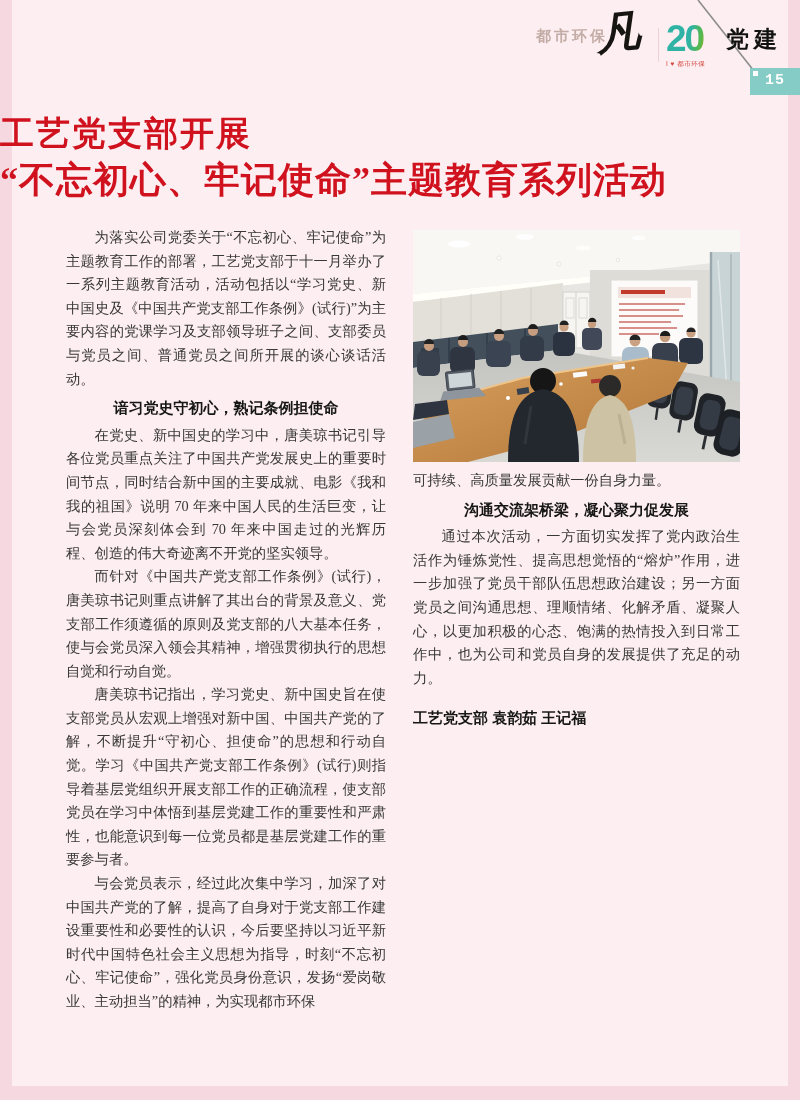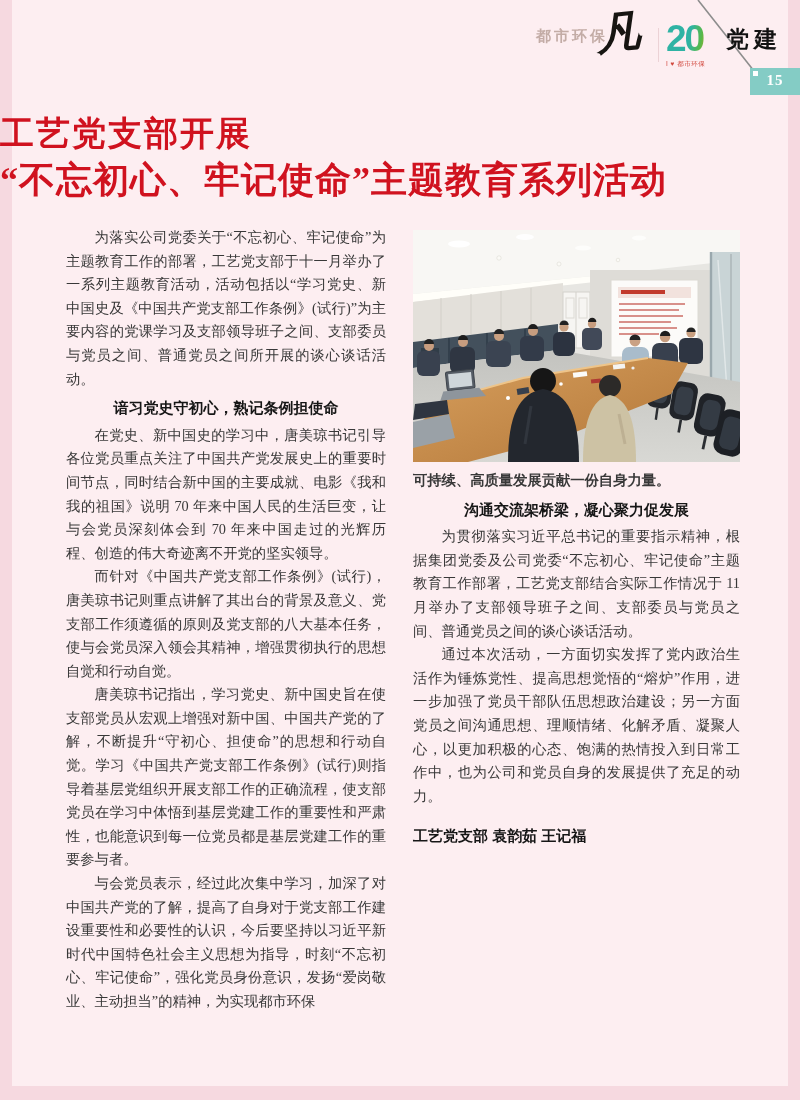--- a/index.html
+++ b/index.html
@@ -17,32 +17,32 @@
   .anniv-num{font-family:"Liberation Sans",sans-serif;font-size:37px;font-weight:800;line-height:1;
     background:linear-gradient(100deg,#2fb3a4 0%,#2fb3a4 40%,#57b948 58%,#f09a1e 76%,#2f7fc2 95%);
     -webkit-background-clip:text;background-clip:text;color:transparent;letter-spacing:-2px;}
   .anniv-caption{margin-top:3px;font-family:"Liberation Sans",sans-serif;font-size:6.5px;color:#d2493f;letter-spacing:.5px;}
   .section-label{position:absolute;left:726px;top:24px;font-family:"Liberation Sans",sans-serif;
     font-size:23px;font-weight:700;color:#111;letter-spacing:5px;}
   .diag-line{position:absolute;left:688px;top:0;width:74px;height:76px;pointer-events:none;}
   .page-tab{position:absolute;right:0;top:68px;width:50px;height:27px;background:#84ccc5;}
   .page-tab .corner{position:absolute;left:3px;top:3px;width:5px;height:5px;background:#ffffff;}
   .page-tab .num{position:absolute;left:0;right:0;top:4px;text-align:center;color:#fff;
-    font-family:Liberation Serif, serif;font-size:15px;font-weight:700;letter-spacing:1px;}
+    font-family:Liberation Mono, monospace;font-size:15px;font-weight:700;letter-spacing:1px;}
 
   
   .title{position:absolute;left:0;right:0;top:112px;text-align:left;color:#d0121f;
     font-weight:900;font-family:"Liberation Serif",serif;}
   .title .l1{font-size:34px;line-height:1.3;letter-spacing:2px;}
   .title .l2{font-size:36px;line-height:1.35;letter-spacing:1px;}
 
   
   .col{position:absolute;font-size:14.3px;line-height:23.6px;color:#383838;text-align:justify;}
   .col p{margin:0;text-indent:2em;}
-  .col p.noindent{text-indent:0;font-weight:bold;}
+  .col p.noindent{text-indent:0;}
   .col-left{left:66px;top:226px;width:320px;}
   .col-right{left:413px;top:230px;width:327px;}
   .subhead{font-family:"Liberation Sans",sans-serif;font-weight:700;color:#161616;
     text-align:center;font-size:15px;margin:5px 0 4px;}
   .byline{font-family:"Liberation Sans",sans-serif;font-weight:700;color:#161616;
     text-align:left;font-size:15px;margin-top:16px;padding-right:6px;}
 
   .photo-wrap{width:327px;height:232px;margin-bottom:7px;overflow:hidden;background:#dcdbd7;}
 </style>
 </head>
@@ -228,17 +228,16 @@
         <circle cx="130" cy="151" r="13" fill="#161616"></circle>
         <path d="M95,232 C95,186 106,163 130,159 C155,163 166,186 166,232 Z" fill="#23272e"></path>
         <path d="M118,176 L112,214" stroke="#31363e" stroke-width="3" fill="none"></path>
         <circle cx="197" cy="156" r="11" fill="#2c2a28"></circle>
         <path d="M170,232 C170,193 178,169 197,165 C215,169 223,191 223,232 Z" fill="#cdc2a4"></path>
         <path d="M206,184 L212,214" stroke="#bdb093" stroke-width="3" fill="none"></path>
       </svg>
     </div>
     <p class="noindent">可持续、高质量发展贡献一份自身力量。</p>
     <div class="subhead">沟通交流架桥梁，凝心聚力促发展</div>
-    <p>为贯彻落实习近平总书记的重要指示精神，根据集团党委及公司党委“不忘初心、牢记使命”主题教育工作部署，工艺党支部结合实际工作情况于 11 月举办了支部领导班子之间、支部委员与党员之间、普通党员之间的谈心谈话活动。</p>
     <p>通过本次活动，一方面切实发挥了党内政治生活作为锤炼党性、提高思想觉悟的“熔炉”作用，进一步加强了党员干部队伍思想政治建设；另一方面党员之间沟通思想、理顺情绪、化解矛盾、凝聚人心，以更加积极的心态、饱满的热情投入到日常工作中，也为公司和党员自身的发展提供了充足的动力。</p>
     <div class="byline">工艺党支部 袁韵茹 王记福</div>
   </div>
 </div>
 
 </body></html>

